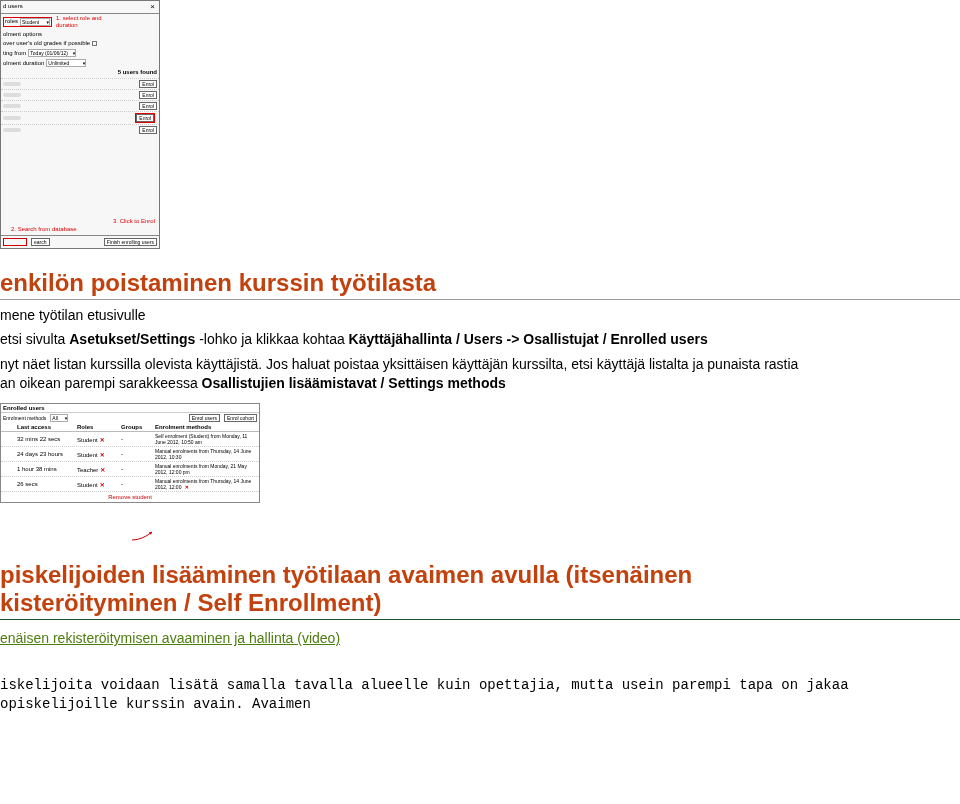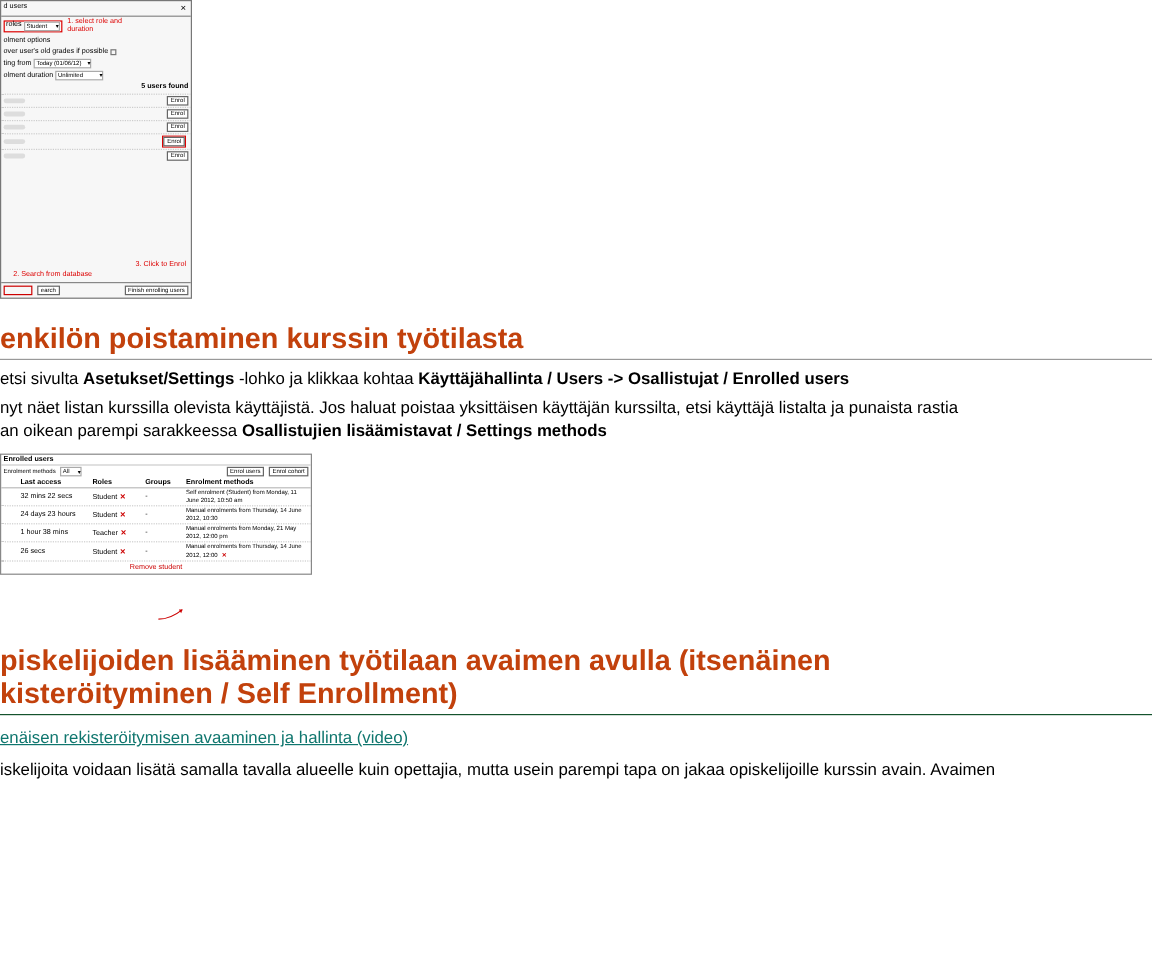--- a/index.html
+++ b/index.html
@@ -49,21 +49,21 @@
     font-size: 24px;
     font-weight: bold;
     color: #c2410c;
     margin: 20px 0 4px 0;
     border-bottom: 1px solid #999;
     padding-bottom: 2px;
   }
   .para { font-size: 14px; line-height: 1.35; margin: 6px 0 0 0; }
   .para-bold { font-weight: bold; }
 
-  a.videolink { color: #0f766e; text-decoration: underline; font-size: 14px; }
+  a.videolink { color: #4d7c0f; text-decoration: underline; font-size: 14px; }
 
   
   .enrolled {
     width: 260px;
     border: 1px solid #888;
     background: #fff;
     font-size: 6px;
     margin-top: 10px;
     margin-bottom: 30px;
   }
@@ -158,20 +158,21 @@
   <div class="dialog-footer">
     <span class="search-box"></span>
     <span class="btn-mini">earch</span>
     <span style="flex:1"></span>
     <span class="btn-mini">Finish enrolling users</span>
   </div>
 </div>
 
 <div class="doc">
   <h2 class="section">enkilön poistaminen kurssin työtilasta</h2>
+  <div class="para">mene työtilan etusivulle</div>
   <div class="para">
     <span>etsi sivulta </span><span class="para-bold">Asetukset/Settings</span><span> -lohko ja klikkaa kohtaa </span><span class="para-bold">Käyttäjähallinta / Users -&gt; Osallistujat / Enrolled users</span>
   </div>
   <div class="para">
     <span>nyt näet listan kurssilla olevista käyttäjistä. Jos haluat poistaa yksittäisen käyttäjän kurssilta, etsi käyttäjä listalta ja punaista rastia</span><br>
     <span>an oikean parempi sarakkeessa </span><span class="para-bold">Osallistujien lisäämistavat / Settings methods</span>
   </div>
 
   <div class="enrolled">
     <div class="hdr">
@@ -228,14 +229,14 @@
       </svg>
   </div>
 
   <h2 class="section" style="border-bottom:1px solid #14532d;">
     <span>piskelijoiden lisääminen työtilaan avaimen avulla (itsenäinen</span><br>
     <span>kisteröityminen / Self Enrollment)</span>
   </h2>
   <div style="margin-top:10px;">
     <a href="#" class="videolink">enäisen rekisteröitymisen avaaminen ja hallinta (video)</a>
   </div>
-  <div class="para" style="margin-top:10px;">iskelijoita voidaan lisätä samalla tavalla alueelle kuin opettajia, mutta usein parempi tapa on jakaa opiskelijoille kurssin avain. Avaimen</div>
+  <div class="para" style="margin-top:30px;font-family:Liberation Mono, monospace;">iskelijoita voidaan lisätä samalla tavalla alueelle kuin opettajia, mutta usein parempi tapa on jakaa opiskelijoille kurssin avain. Avaimen</div>
 </div>
 
 </body></html>

